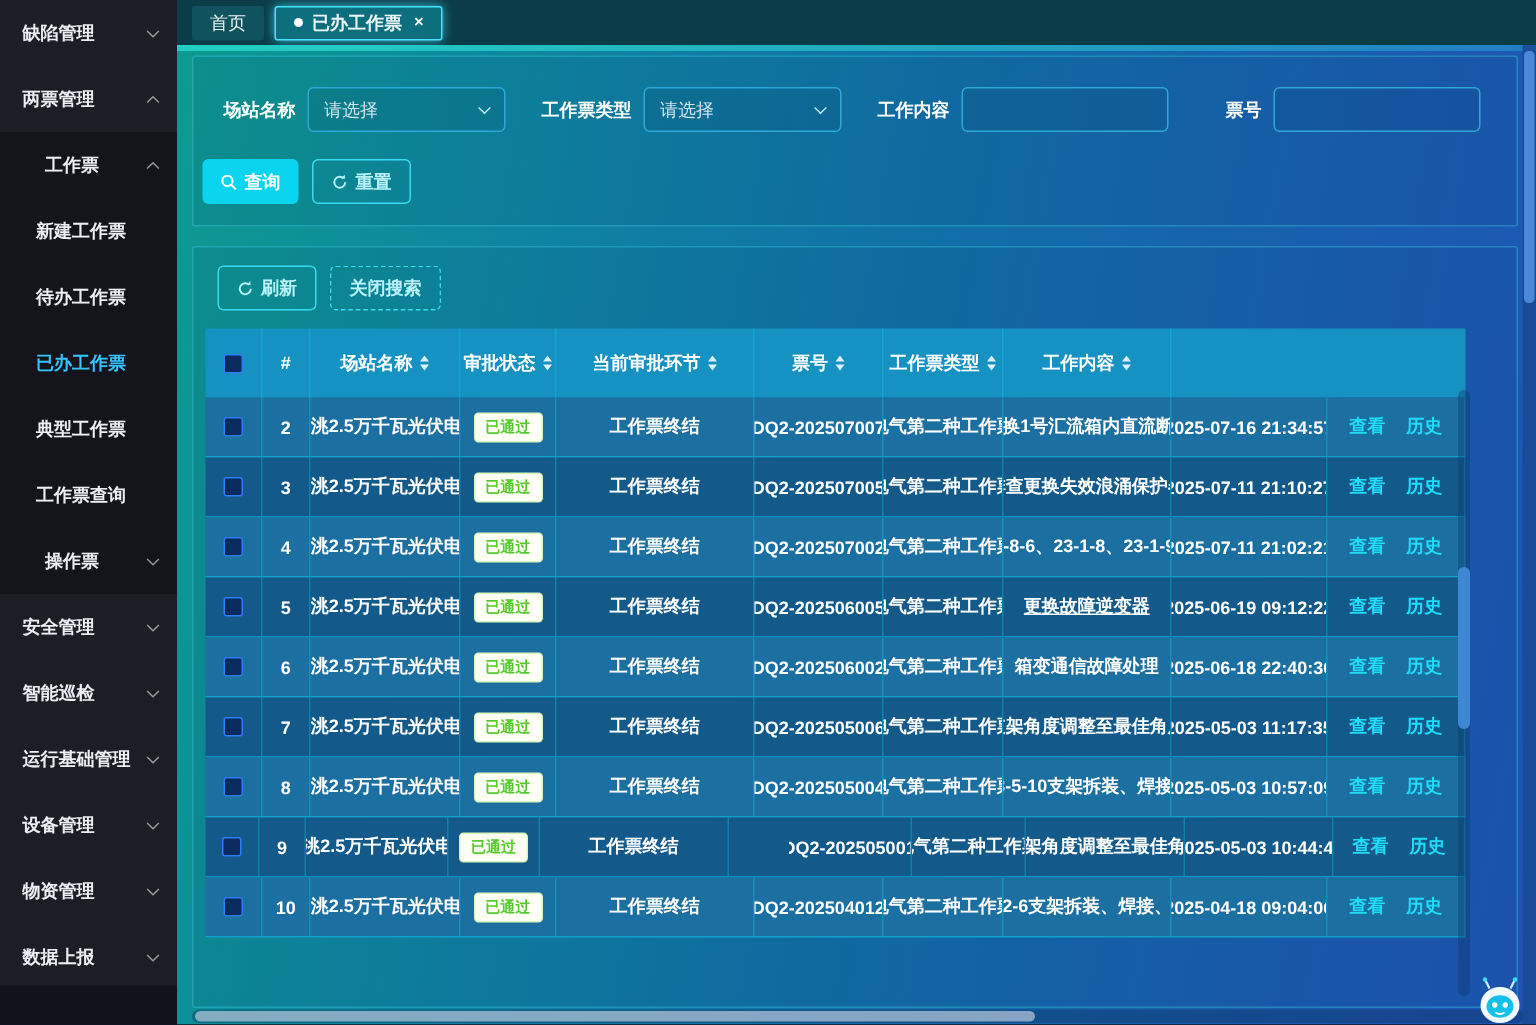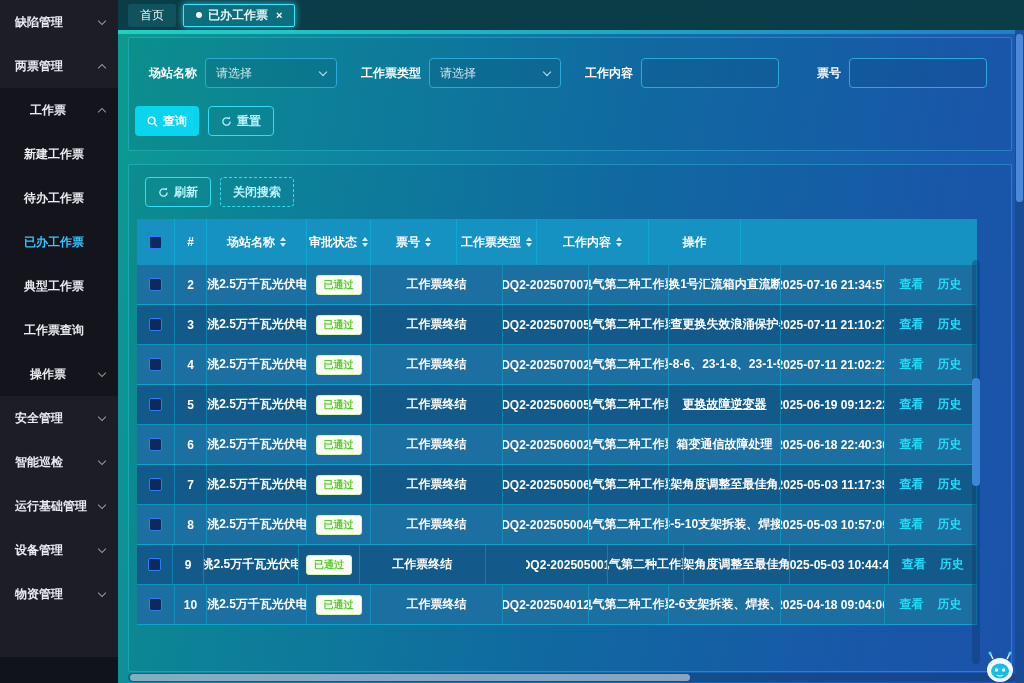--- a/index.html
+++ b/index.html
@@ -173,20 +173,24 @@
     <div class="side-item lv1">
       <span>运行基础管理</span>
       <i class="chev down"></i>
     </div>
     <div class="side-item lv1">
       <span>设备管理</span>
       <i class="chev down"></i>
     </div>
     <div class="side-item lv1">
       <span>物资管理</span>
+      <i class="chev down"></i>
+    </div>
+    <div class="side-item lv1">
+      <span>数据上报</span>
       <i class="chev down"></i>
     </div>
   </div>
 
 <div class="tabbar" id="tabbar">
     <div class="tab">
       <span>首页</span>
     </div>
     <div class="tab active">
       <span class="dot"></span>
@@ -268,43 +272,47 @@
                 <i class="tri dn"></i>
               </span>
             </div>
             <div class="th" style="width: 64px;">
               <span>审批状态</span>
               <span class="sortcaret">
                 <i class="tri up"></i>
                 <i class="tri dn"></i>
               </span>
             </div>
+            <div class="th" style="width: 132px;">
+              <span>当前审批环节</span>
+              <span class="sortcaret">
+                <i class="tri up"></i>
+                <i class="tri dn"></i>
+              </span>
+            </div>
             <div class="th" style="width: 86px;">
               <span>票号</span>
               <span class="sortcaret">
                 <i class="tri up"></i>
                 <i class="tri dn"></i>
               </span>
             </div>
             <div class="th" style="width: 80px;">
               <span>工作票类型</span>
               <span class="sortcaret">
                 <i class="tri up"></i>
                 <i class="tri dn"></i>
               </span>
             </div>
             <div class="th" style="width: 112px;">
               <span>工作内容</span>
               <span class="sortcaret">
                 <i class="tri up"></i>
                 <i class="tri dn"></i>
               </span>
-            </div>
-            <div class="th" style="width: 92px;">
-              <span>操作</span>
             </div>
           </div>
         </div>
       <div class="tbody" id="tbody">
           <div class="tr odd">
             <div class="td" style="width: 38px;">
               <span class="cb"></span>
             </div>
             <div class="td" style="width: 32px;">2</div>
             <div class="td" style="width: 100px;">临洮2.5万千瓦光伏电...</div>

